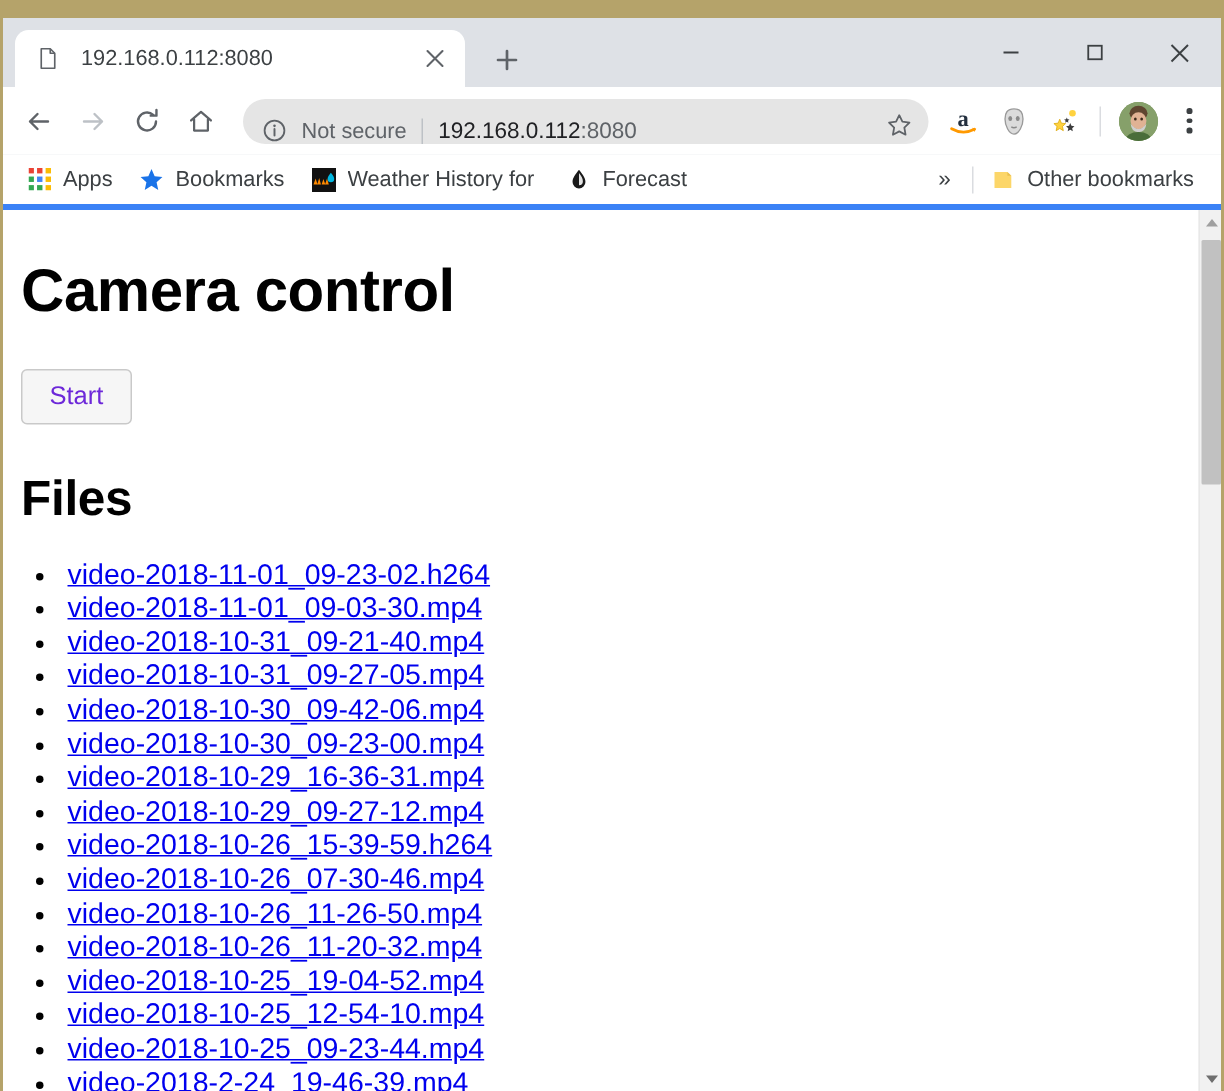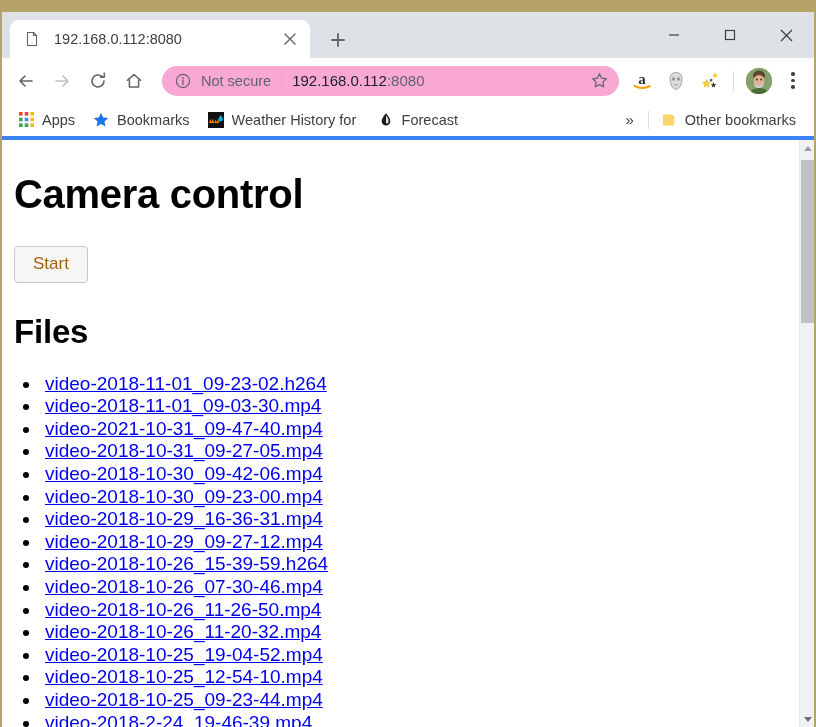--- a/index.html
+++ b/index.html
@@ -91,24 +91,24 @@
     flex: 0 0 36px;
     display: flex; align-items: center; justify-content: center;
     color: #5f6368;
     border-radius: 50%;
   }
   .tb-icon.disabled { color: #bdc1c6; }
   .omnibox {
     flex: 1 1 auto;
     height: 30px;
     margin: 0 6px 0 10px;
-    background: #f9a8d4;
+    background: #e5e5e5;
     border-radius: 16px;
     display: flex;
-    align-items: center;
+    align-items: flex-end;
     padding: 0 8px 0 12px;
     min-width: 0;
   }
   .omni-info {
     width: 18px; height: 18px;
     flex: 0 0 18px;
     color: #5f6368;
     display: flex; align-items: center; justify-content: center;
   }
   .omni-secure-label {
@@ -238,21 +238,21 @@
     font-size: 40px;
     font-weight: bold;
     color: #000000;
     margin: 32px 0 0 4px;
     letter-spacing: -0.3px;
   }
   .start-wrap { margin: 29px 0 0 4px; }
   .start-btn {
     font-family: "Liberation Sans", sans-serif;
     font-size: 17px;
-    color: #a16207;
+    color: #6d28d9;
     background: #f6f6f6;
     border: 1px solid #c9c9c9;
     border-radius: 4px;
     padding: 8px 18px;
     line-height: 1.1;
     cursor: default;
   }
   h2.page-h2 {
     font-family: Liberation Sans, sans-serif;
     font-size: 33px;
@@ -519,21 +519,21 @@
 
       <div class="start-wrap">
         <button class="start-btn">Start</button>
       </div>
 
       <h2 class="page-h2">Files</h2>
 
       <ul class="filelist">
         <li><a href="#">video-2018-11-01_09-23-02.h264</a></li>
         <li><a href="#">video-2018-11-01_09-03-30.mp4</a></li>
-        <li><a href="#">video-2021-10-31_09-47-40.mp4</a></li>
+        <li><a href="#">video-2018-10-31_09-21-40.mp4</a></li>
         <li><a href="#">video-2018-10-31_09-27-05.mp4</a></li>
         <li><a href="#">video-2018-10-30_09-42-06.mp4</a></li>
         <li><a href="#">video-2018-10-30_09-23-00.mp4</a></li>
         <li><a href="#">video-2018-10-29_16-36-31.mp4</a></li>
         <li><a href="#">video-2018-10-29_09-27-12.mp4</a></li>
         <li><a href="#">video-2018-10-26_15-39-59.h264</a></li>
         <li><a href="#">video-2018-10-26_07-30-46.mp4</a></li>
         <li><a href="#">video-2018-10-26_11-26-50.mp4</a></li>
         <li><a href="#">video-2018-10-26_11-20-32.mp4</a></li>
         <li><a href="#">video-2018-10-25_19-04-52.mp4</a></li>

